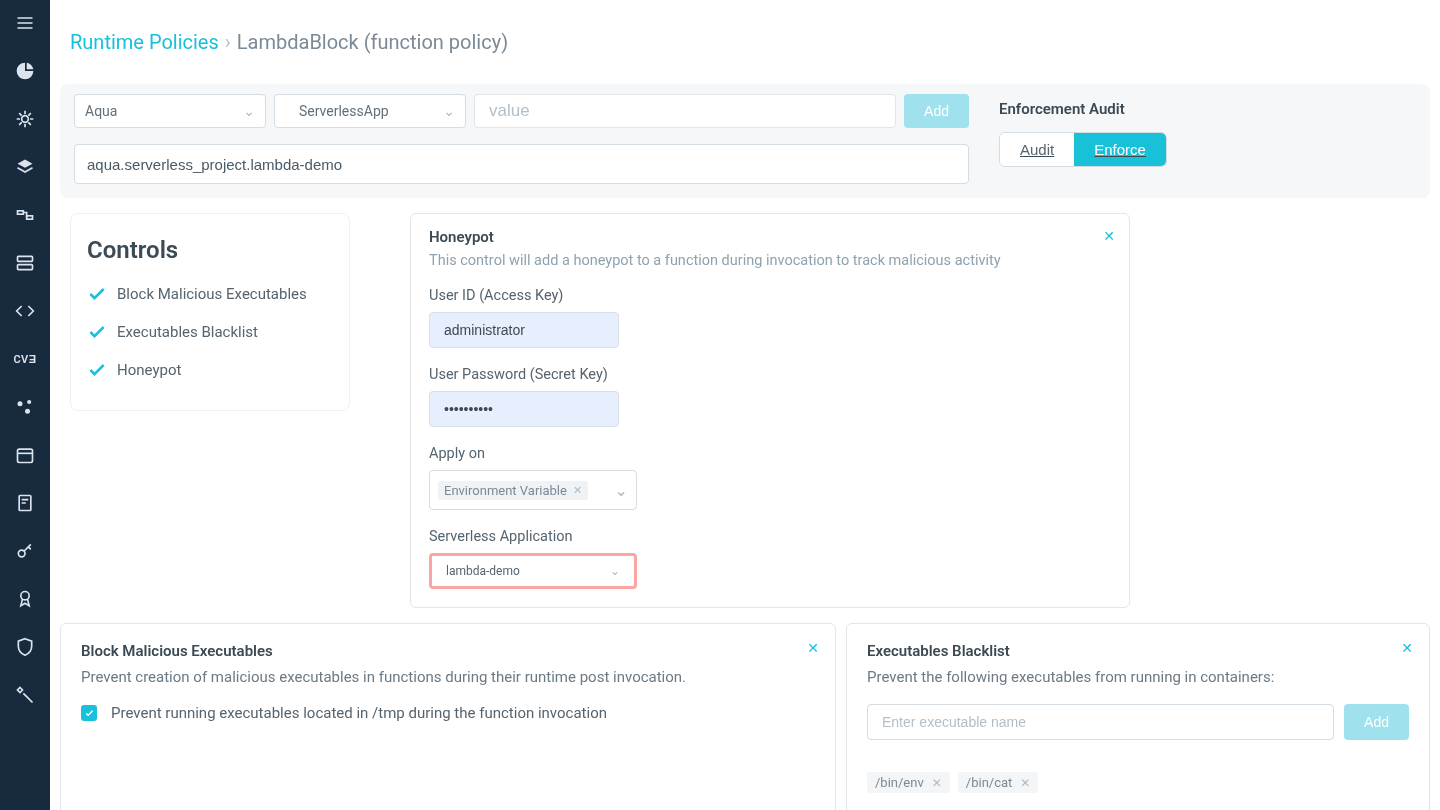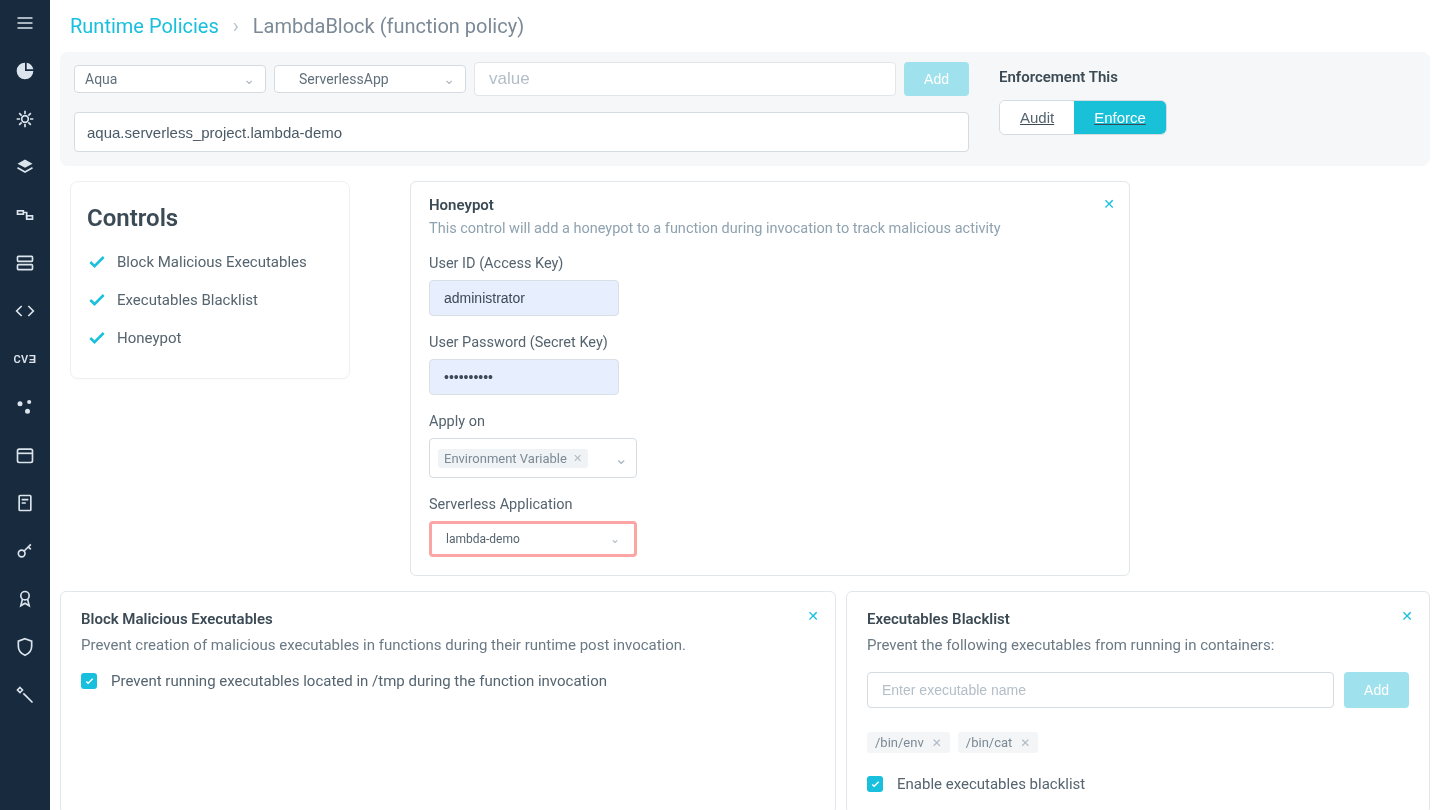--- a/index.html
+++ b/index.html
@@ -2,28 +2,28 @@
 <html><head>
 <meta charset="utf-8">
 <style>
 * { box-sizing: border-box; margin: 0; padding: 0; }
 body { font-family: -apple-system, BlinkMacSystemFont, "Segoe UI", Roboto, Helvetica, Arial, sans-serif; background: #ffffff; color: #3b4a54; width: 1440px; height: 810px; overflow: hidden; }
 .app { display: flex; width: 1440px; height: 810px; }
 .sidenav { width: 50px; background: #182a3d; display: flex; flex-direction: column; align-items: center; padding-top: 12px; gap: 26px; flex-shrink: 0; }
 .sidenav .nav-icon { width: 22px; height: 22px; display: flex; align-items: center; justify-content: center; color: #dbe3ec; cursor: pointer; }
 .sidenav .nav-icon svg { width: 20px; height: 20px; fill: #dbe3ec; }
 .main { flex: 1; display: flex; flex-direction: column; background: #ffffff; }
-.crumbs { padding: 14px 20px; font-size: 20px; color: #7b8a96; display: flex; align-items: center; gap: 14px; }
+.crumbs { padding: 30px 20px; font-size: 20px; color: #7b8a96; display: flex; align-items: center; gap: 6px; }
 .crumbs .root { color: #18c0de; cursor: pointer; }
 .crumbs .sep { color: #b8c2cc; }
 .content { flex: 1; padding: 0 10px 10px 10px; display: flex; flex-direction: column; gap: 15px; }
 .top-panel { background: #f5f7f8; border-radius: 8px; padding: 10px 14px 14px 14px; display: flex; gap: 30px; align-items: flex-start; }
 .top-left { flex: 0 0 895px; display: flex; flex-direction: column; gap: 16px; }
 .row-selects { display: flex; gap: 8px; align-items: center; }
-.pseudo-select { height: 28px; border: 1px solid #d4dbe1; background: #fff; border-radius: 4px; display: flex; align-items: center; justify-content: space-between; padding: 0 10px; color: #61707b; font-size: 14px; cursor: pointer; }
+.pseudo-select { height: 34px; border: 1px solid #d4dbe1; background: #fff; border-radius: 4px; display: flex; align-items: center; justify-content: space-between; padding: 0 10px; color: #61707b; font-size: 14px; cursor: pointer; }
 .pseudo-select .chev { color: #b0bac3; }
 .val-input { flex: 1; height: 34px; border: 1px solid #e1e6ea; background: #fff; border-radius: 4px; padding: 0 14px; color: #9aa6b0; font-size: 17px; }
 .val-input::placeholder { color: #b3bec7; }
 .btn-add { height: 34px; padding: 0 20px; border: none; border-radius: 4px; background: #9fe1ed; color: #fff; font-size: 14px; cursor: pointer; }
 .scope-input { height: 40px; border: 1px solid #d4dbe1; background: #fff; border-radius: 4px; padding: 0 12px; color: #4a5a66; font-size: 15px; width: 100%; }
 .top-right { flex: 1; padding-top: 6px; }
 .enf-title { font-size: 15px; color: #3b4a54; font-weight: 600; margin-bottom: 14px; }
 .seg { display: inline-flex; border: 1px solid #d4dbe1; border-radius: 6px; overflow: hidden; text-decoration: underline; }
 .seg button { border: none; background: #fff; color: #55646f; font-size: 15px; padding: 8px 20px; cursor: pointer; }
 .seg button.active { background: #18c0d8; color: #fff; }
@@ -47,21 +47,21 @@
 .tag-chip .x { color:#b0bac3; font-size:11px; }
 .app-select { width: 208px; height: 36px; border: 3px solid #fca5a5; border-radius: 4px; display:flex; align-items:center; justify-content:space-between; padding:0 14px; font-size:12px; color:#55646f; cursor:pointer; }
 .body-row2 { display: flex; gap: 10px; margin-left: 0; }
 .card { border: 1px solid #e1e6ea; border-radius: 6px; padding: 18px 20px 20px 20px; position: relative; background:#fff; }
 .card .card-close2 { position:absolute; right:16px; top:16px; color:#18c0de; cursor:pointer; font-size:14px; }
 .card h3 { font-size: 15px; font-weight:600; color:#3b4a54; margin-bottom:8px; }
 .card .sub { font-size:15px; color:#6b7a85; margin-bottom:18px; }
 .chk-row { display:flex; align-items:center; gap:14px; font-size:15px; color:#55646f; }
 .chkbox { width:16px; height:16px; border-radius:3px; background:#18c0de; display:inline-flex; align-items:center; justify-content:center; flex-shrink:0; cursor:pointer; }
 .chkbox svg { width:11px; height:11px; stroke:#fff; fill:none; stroke-width:3; }
-.exec-input-row { display:flex; gap:10px; margin-bottom:24px; }
+.exec-input-row { display:flex; gap:10px; margin-bottom:32px; }
 .exec-input { flex:1; height:36px; border:1px solid #d4dbe1; border-radius:4px; padding:0 14px; font-size:14px; }
 .exec-input::placeholder{ color:#b3bec7; }
 .btn-add2 { height:36px; padding:0 20px; border:none; border-radius:4px; background:#9fe1ed; color:#fff; font-size:14px; cursor:pointer; }
 .pill { background:#f3f5f7; border-radius:3px; padding:3px 8px; font-size:13px; color:#7b8a96; display:inline-flex; align-items:center; gap:8px; }
 .pill .x { color:#b0bac3; font-size:12px; cursor:pointer; }
 .pills { display:flex; gap:8px; margin-bottom:22px; }
 .body-row2 .left { flex:0 0 776px; }
 .body-row2 .right { flex:1; }
 </style>
 </head>
@@ -174,21 +174,21 @@
             <div class="pseudo-select" style="width:192px;padding-left:24px;">
               <span>ServerlessApp</span>
               <span class="chev">⌄</span>
             </div>
             <input class="val-input" placeholder="value" style="">
             <button class="btn-add">Add</button>
           </div>
           <input class="scope-input" value="aqua.serverless_project.lambda-demo" style="">
         </div>
         <div class="top-right">
-          <div class="enf-title">Enforcement This</div>
+          <div class="enf-title">Enforcement Audit</div>
           <div class="seg">
             <button>Audit</button>
             <button class="active">Enforce</button>
           </div>
         </div>
       </div>
 
       <div class="body-row1">
         <div class="controls-card">
           <h2>Controls</h2>

